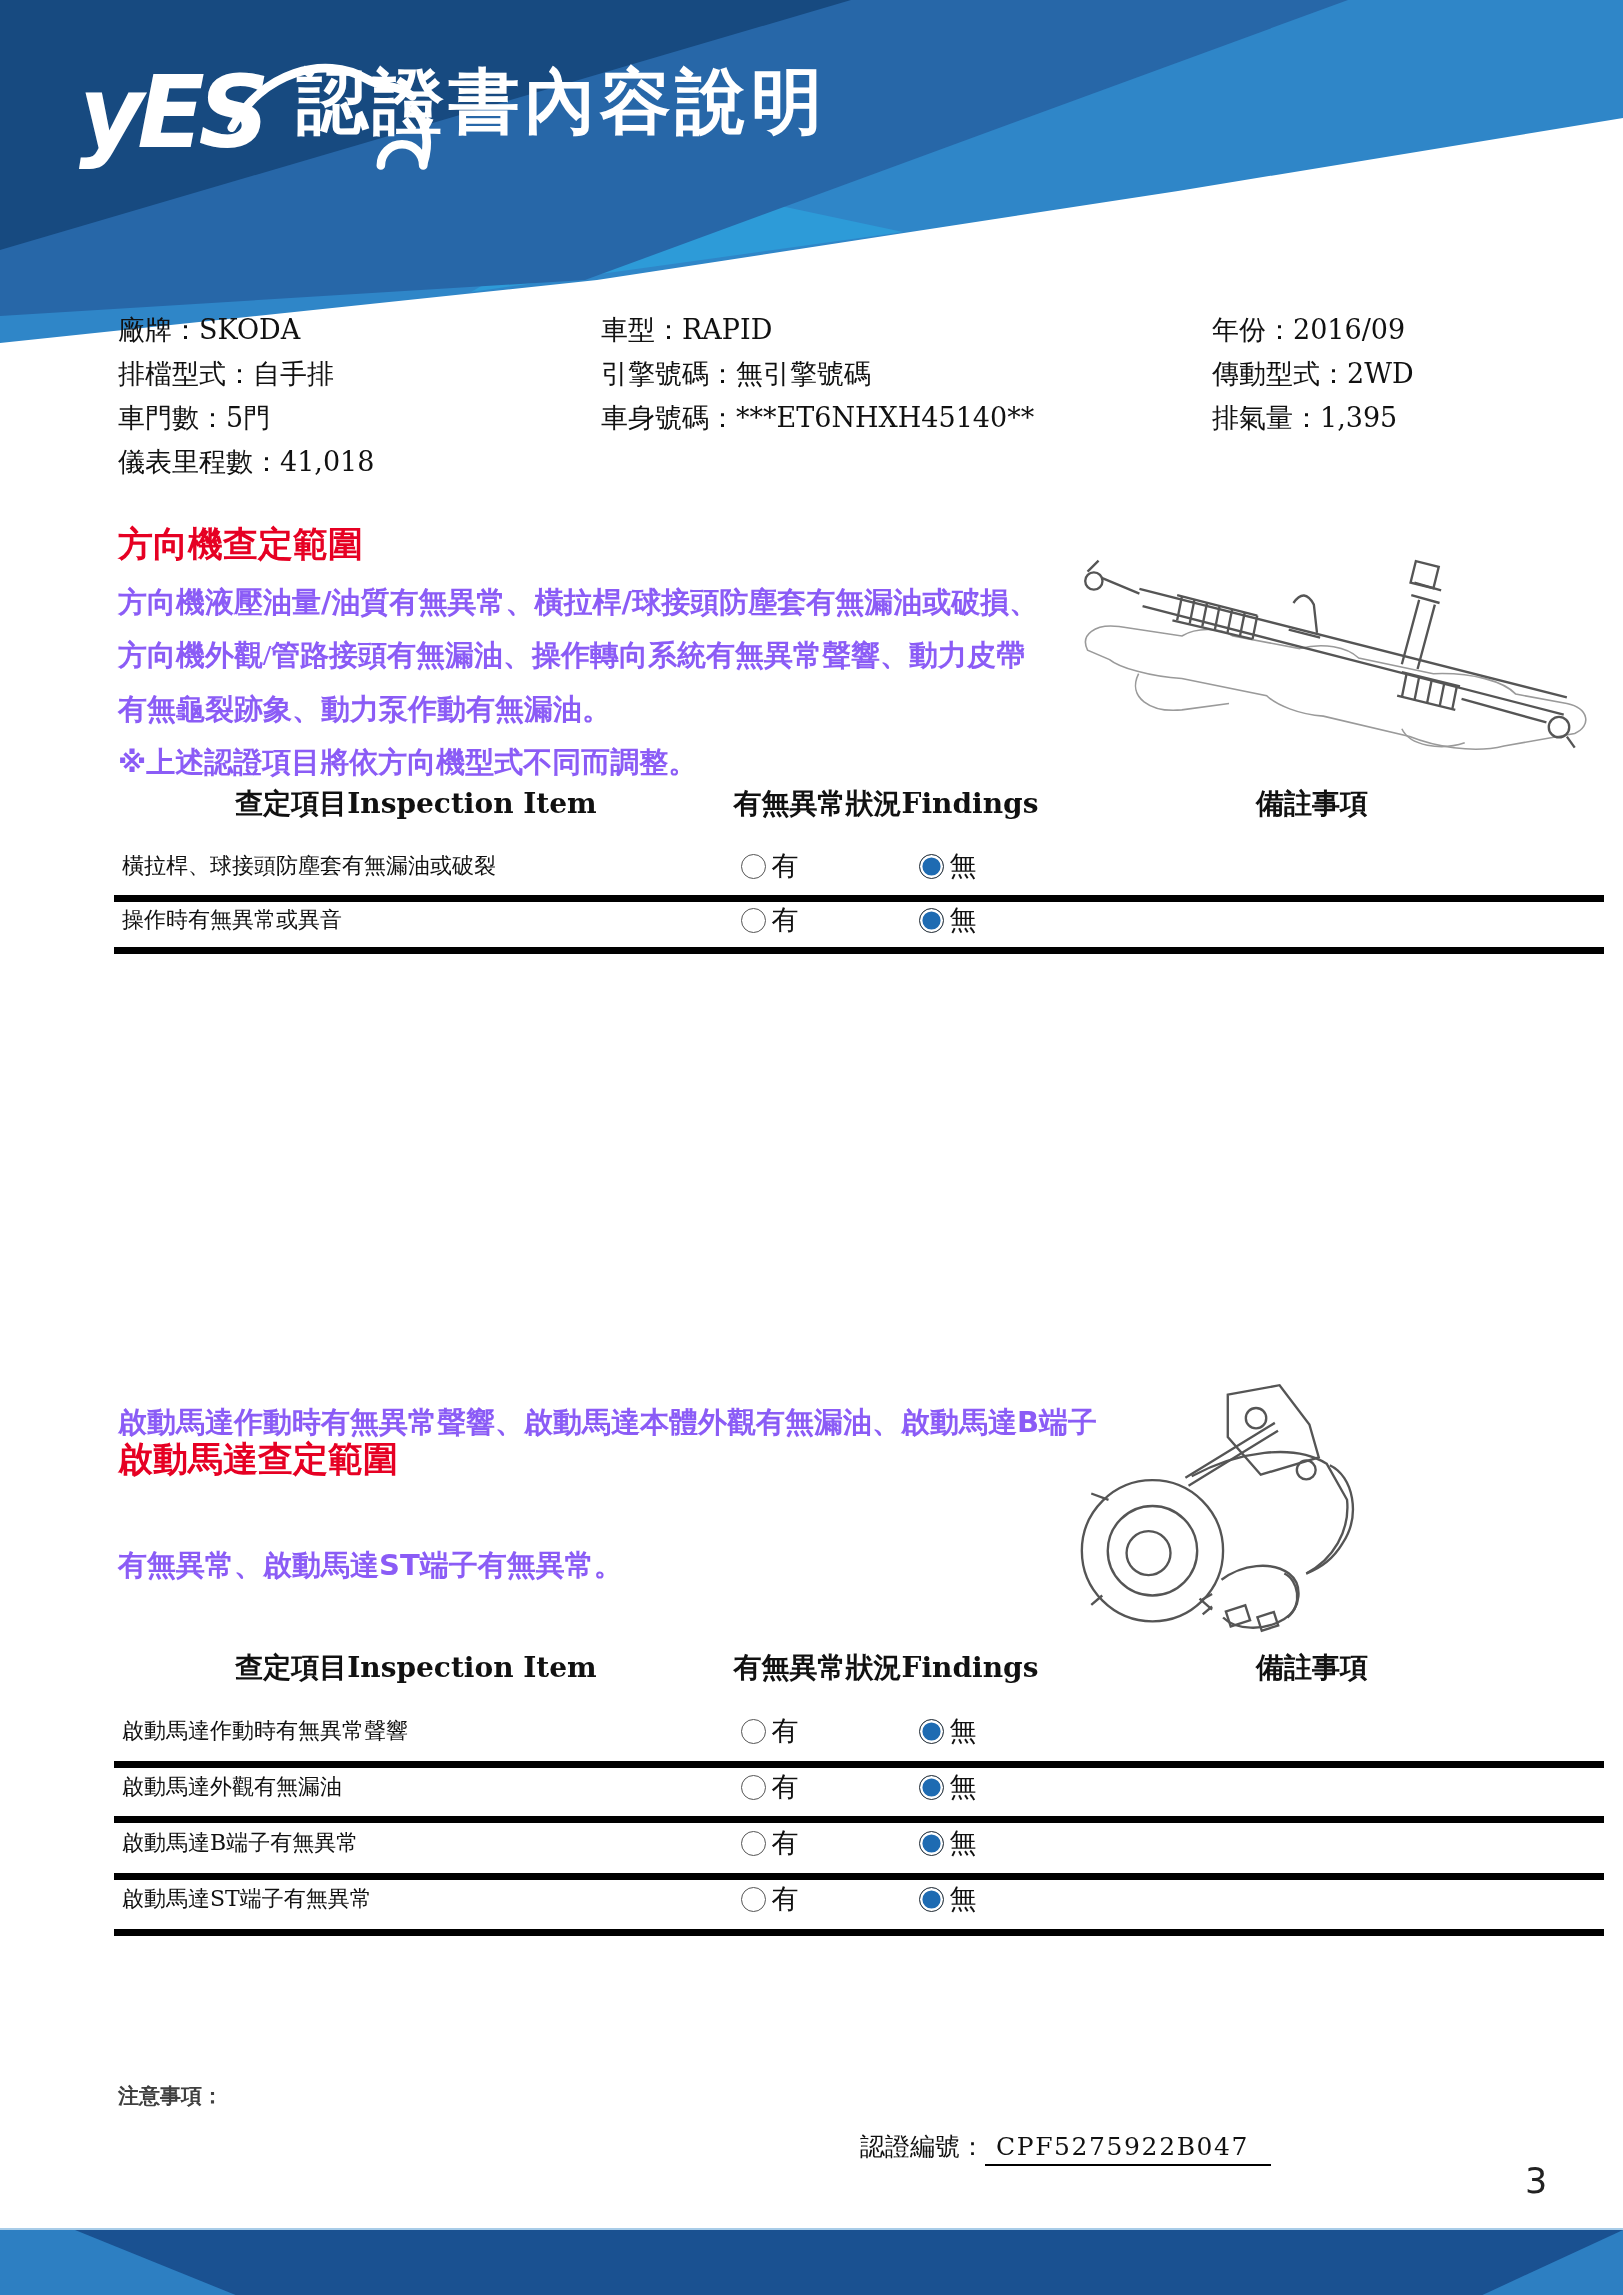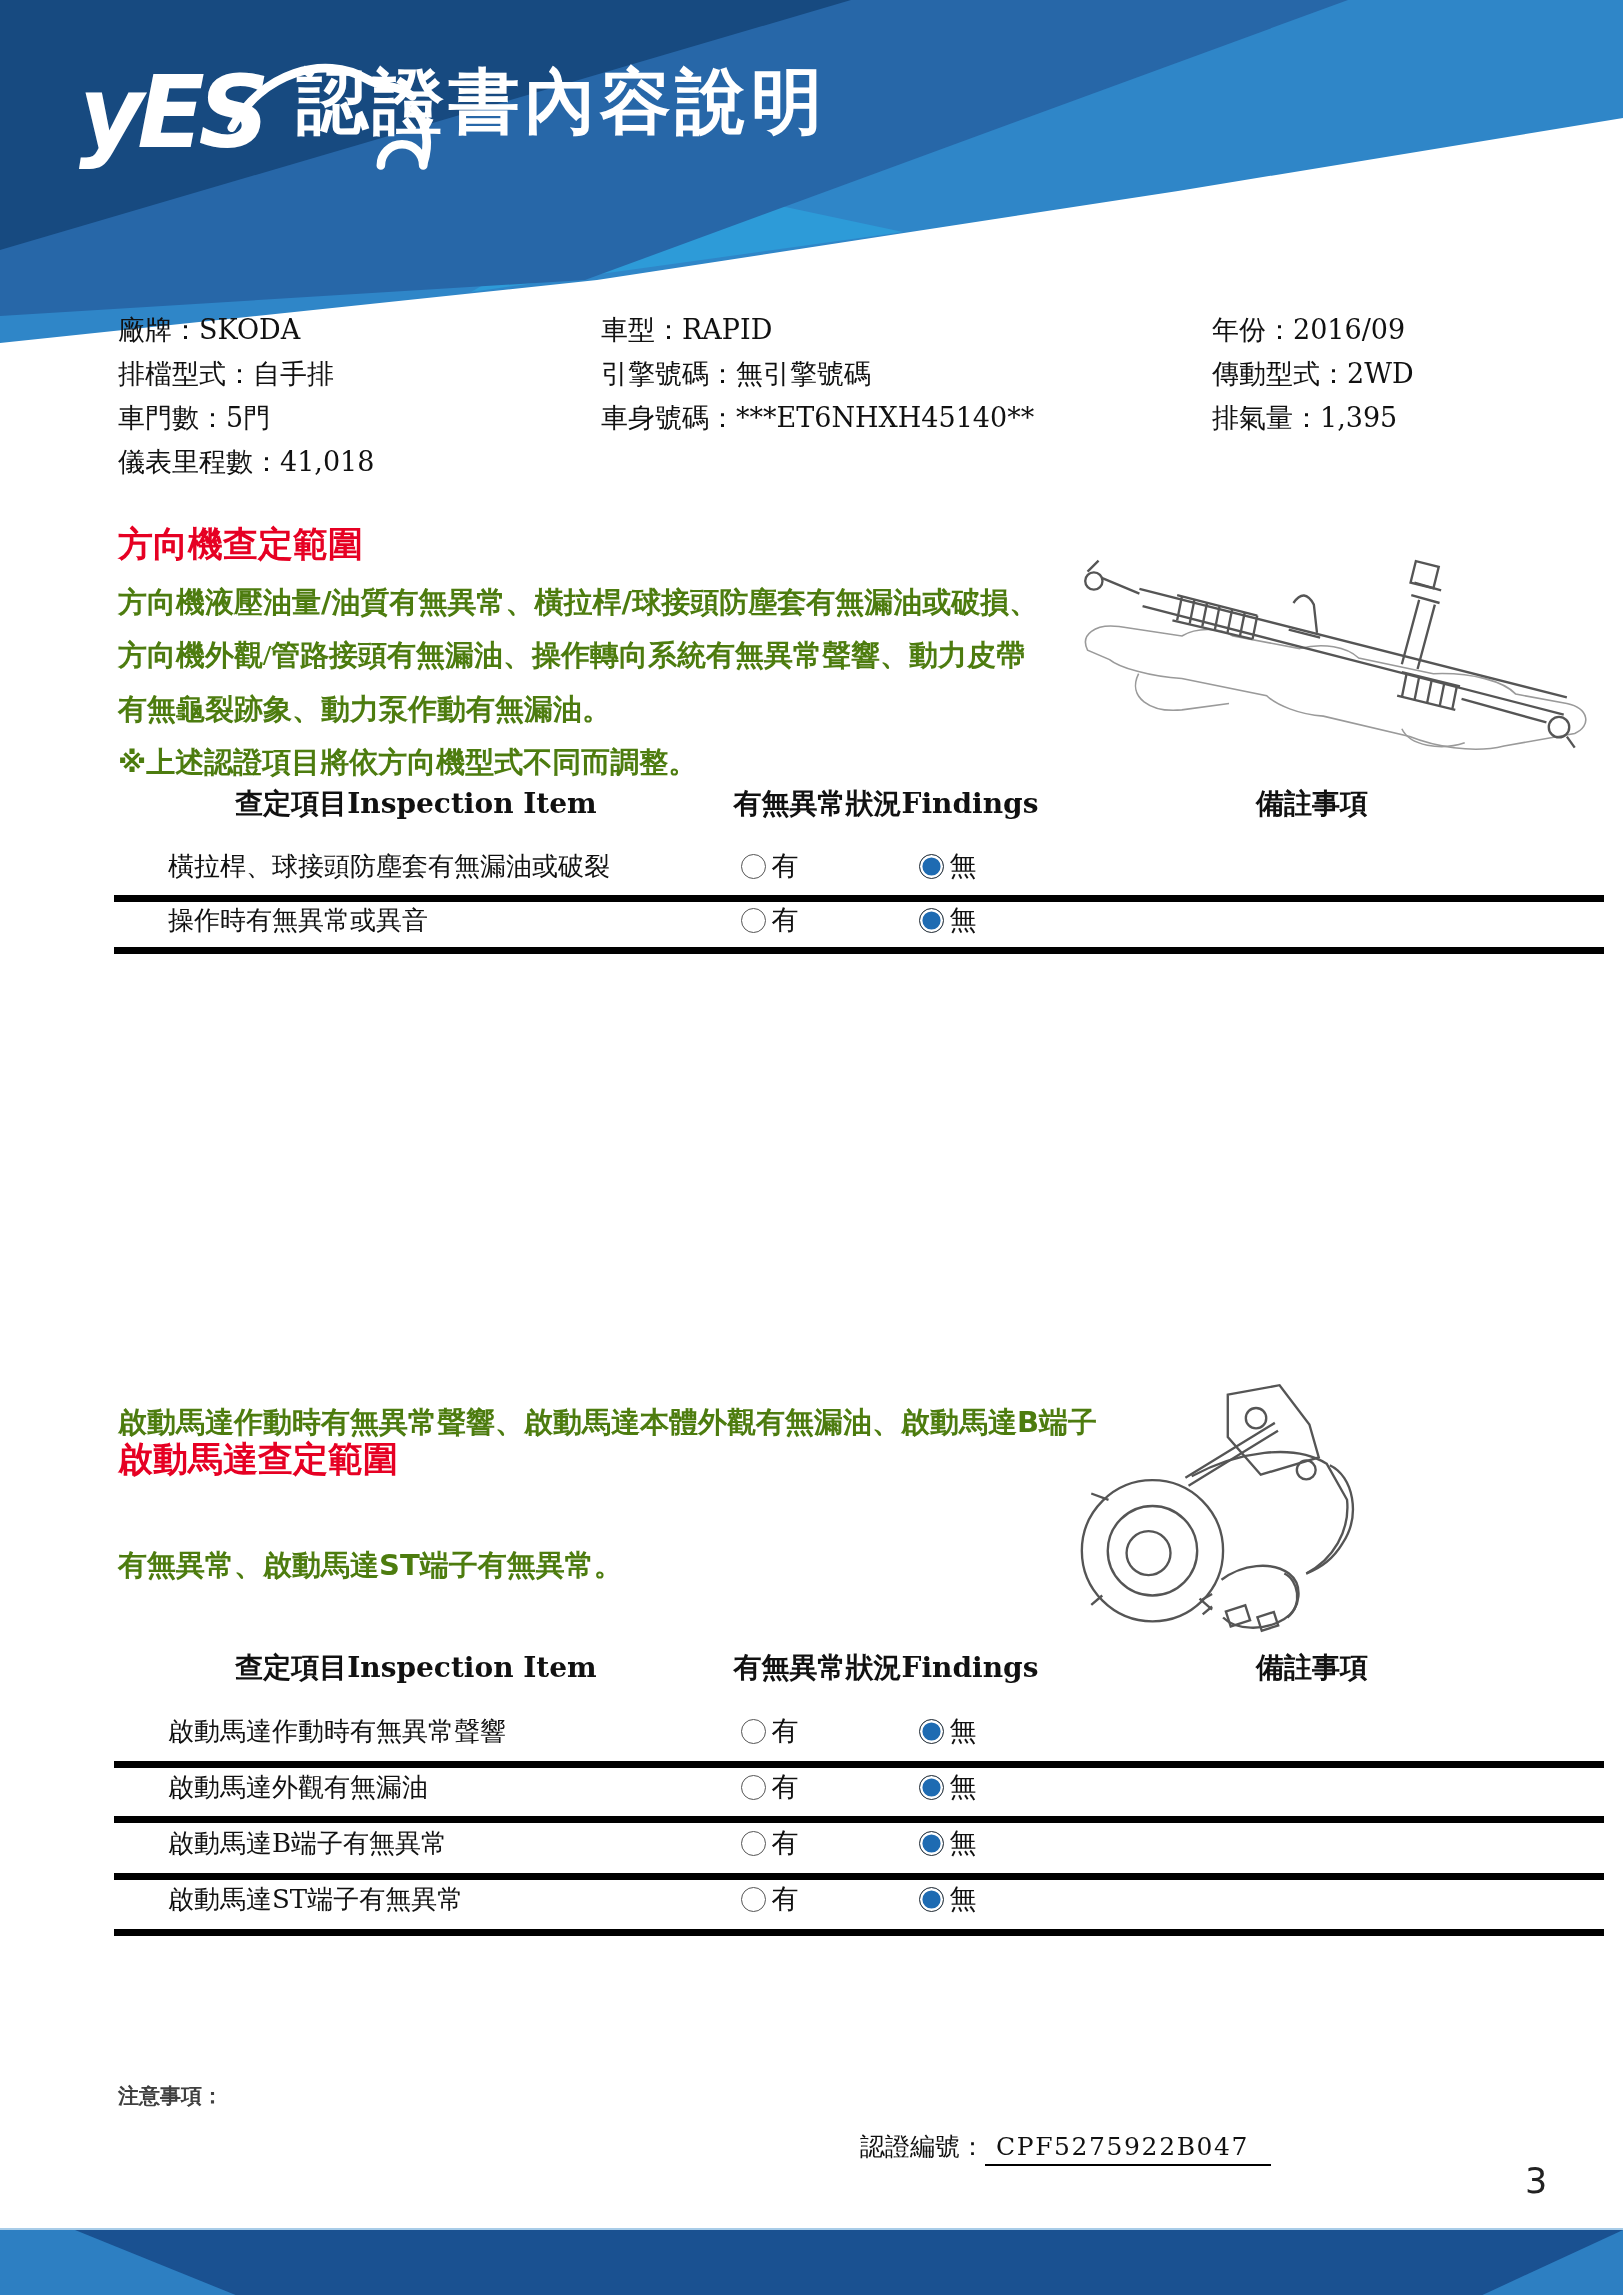--- a/index.html
+++ b/index.html
@@ -19,28 +19,28 @@
   .hdr-title{position:absolute;left:297px;top:55px;margin:0;font-family:"DejaVu Sans",sans-serif;
              font-weight:bold;font-size:71px;letter-spacing:4.7px;color:#fff;white-space:nowrap;}
   
   .vinfo{position:absolute;left:118px;top:308px;width:1414px;font-size:27px;line-height:44px;}
   .vi-col{position:absolute;top:0;white-space:nowrap;}
   .vi-col.c0{left:0;} .vi-col.c1{left:483px;} .vi-col.c2{left:1094px;}
   
   .sec-title{position:absolute;left:118px;margin:0;font-family:"DejaVu Sans",sans-serif;
              font-weight:bold;font-size:35px;color:#e60023;white-space:nowrap;}
   .desc-line{position:absolute;left:118px;font-family:"DejaVu Sans",sans-serif;font-weight:bold;
-             font-size:29px;color:#4d7c0f;white-space:nowrap;}
+             font-size:29px;color:#8b5cf6;white-space:nowrap;}
   
   .tbl-head{position:absolute;width:1490px;left:114px;font-size:28px;font-weight:600;}
   .tbl-head span{position:absolute;transform:translateX(-50%);white-space:nowrap;}
   .th-item{left:302px;} .th-find{left:772px;} .th-remark{left:1198px;}
   .t-row{position:absolute;left:122px;width:1482px;height:52px;}
   .t-row .item{position:absolute;left:0;top:50%;transform:translateY(-50%);
-               font-size:26px;white-space:nowrap;margin-left:46px;}
+               font-size:22px;white-space:nowrap;}
   .radio-group{position:absolute;top:50%;transform:translateY(-50%);display:flex;align-items:center;}
   .rg-yes{left:619px;} .rg-no{left:797px;}
   .radio{display:inline-block;width:25px;height:25px;border-radius:50%;
          border:1.6px solid #555;background:#fff;box-sizing:border-box;}
   .radio.sel{background:#1e6bb2;border-color:#3a3a3a;box-shadow:inset 0 0 0 2.4px #fff;}
   .radio-label{font-size:27px;margin-left:5.5px;}
   .t-row .remark{position:absolute;left:1005px;top:50%;transform:translateY(-50%);font-size:26px;}
   .t-line{position:absolute;left:114px;width:1490px;height:7px;background:#000;}
   
   .illus{position:absolute;}

